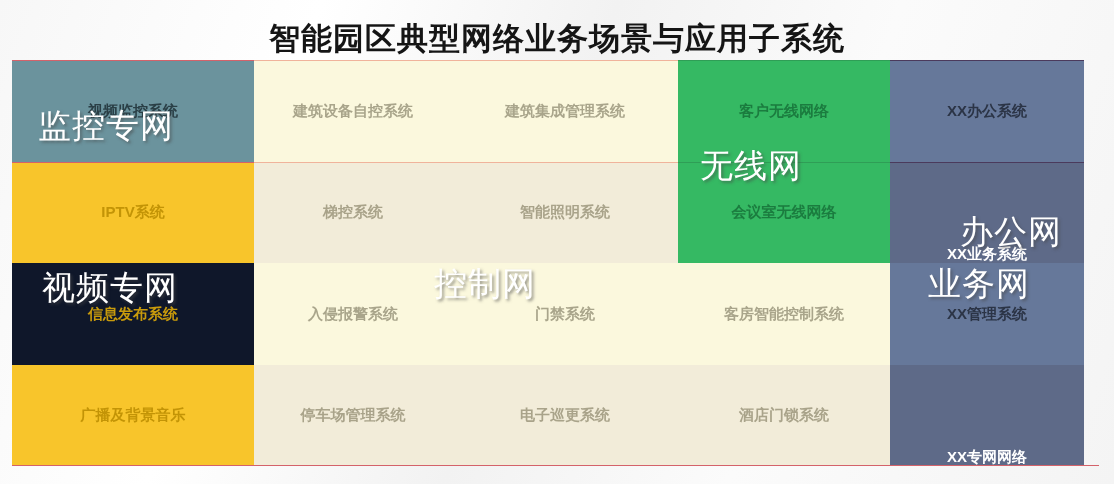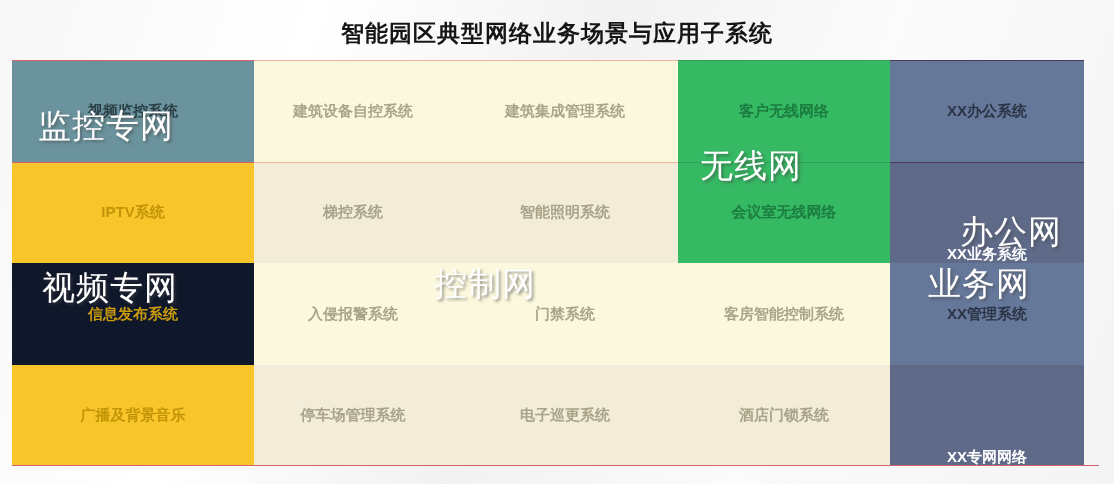--- a/index.html
+++ b/index.html
@@ -15,21 +15,21 @@
     position: relative;
   }
 
   
   #slide-title {
     position: absolute;
     top: 18px;
     left: 0;
     width: 1114px;
     text-align: center;
-    font-size: 23px;
+    font-size: 31px;
     font-weight: bold;
     color: #151515;
     letter-spacing: 1px;
     white-space: nowrap;
   }
 
   
   #matrix {
     position: absolute;
     left: 12px;

